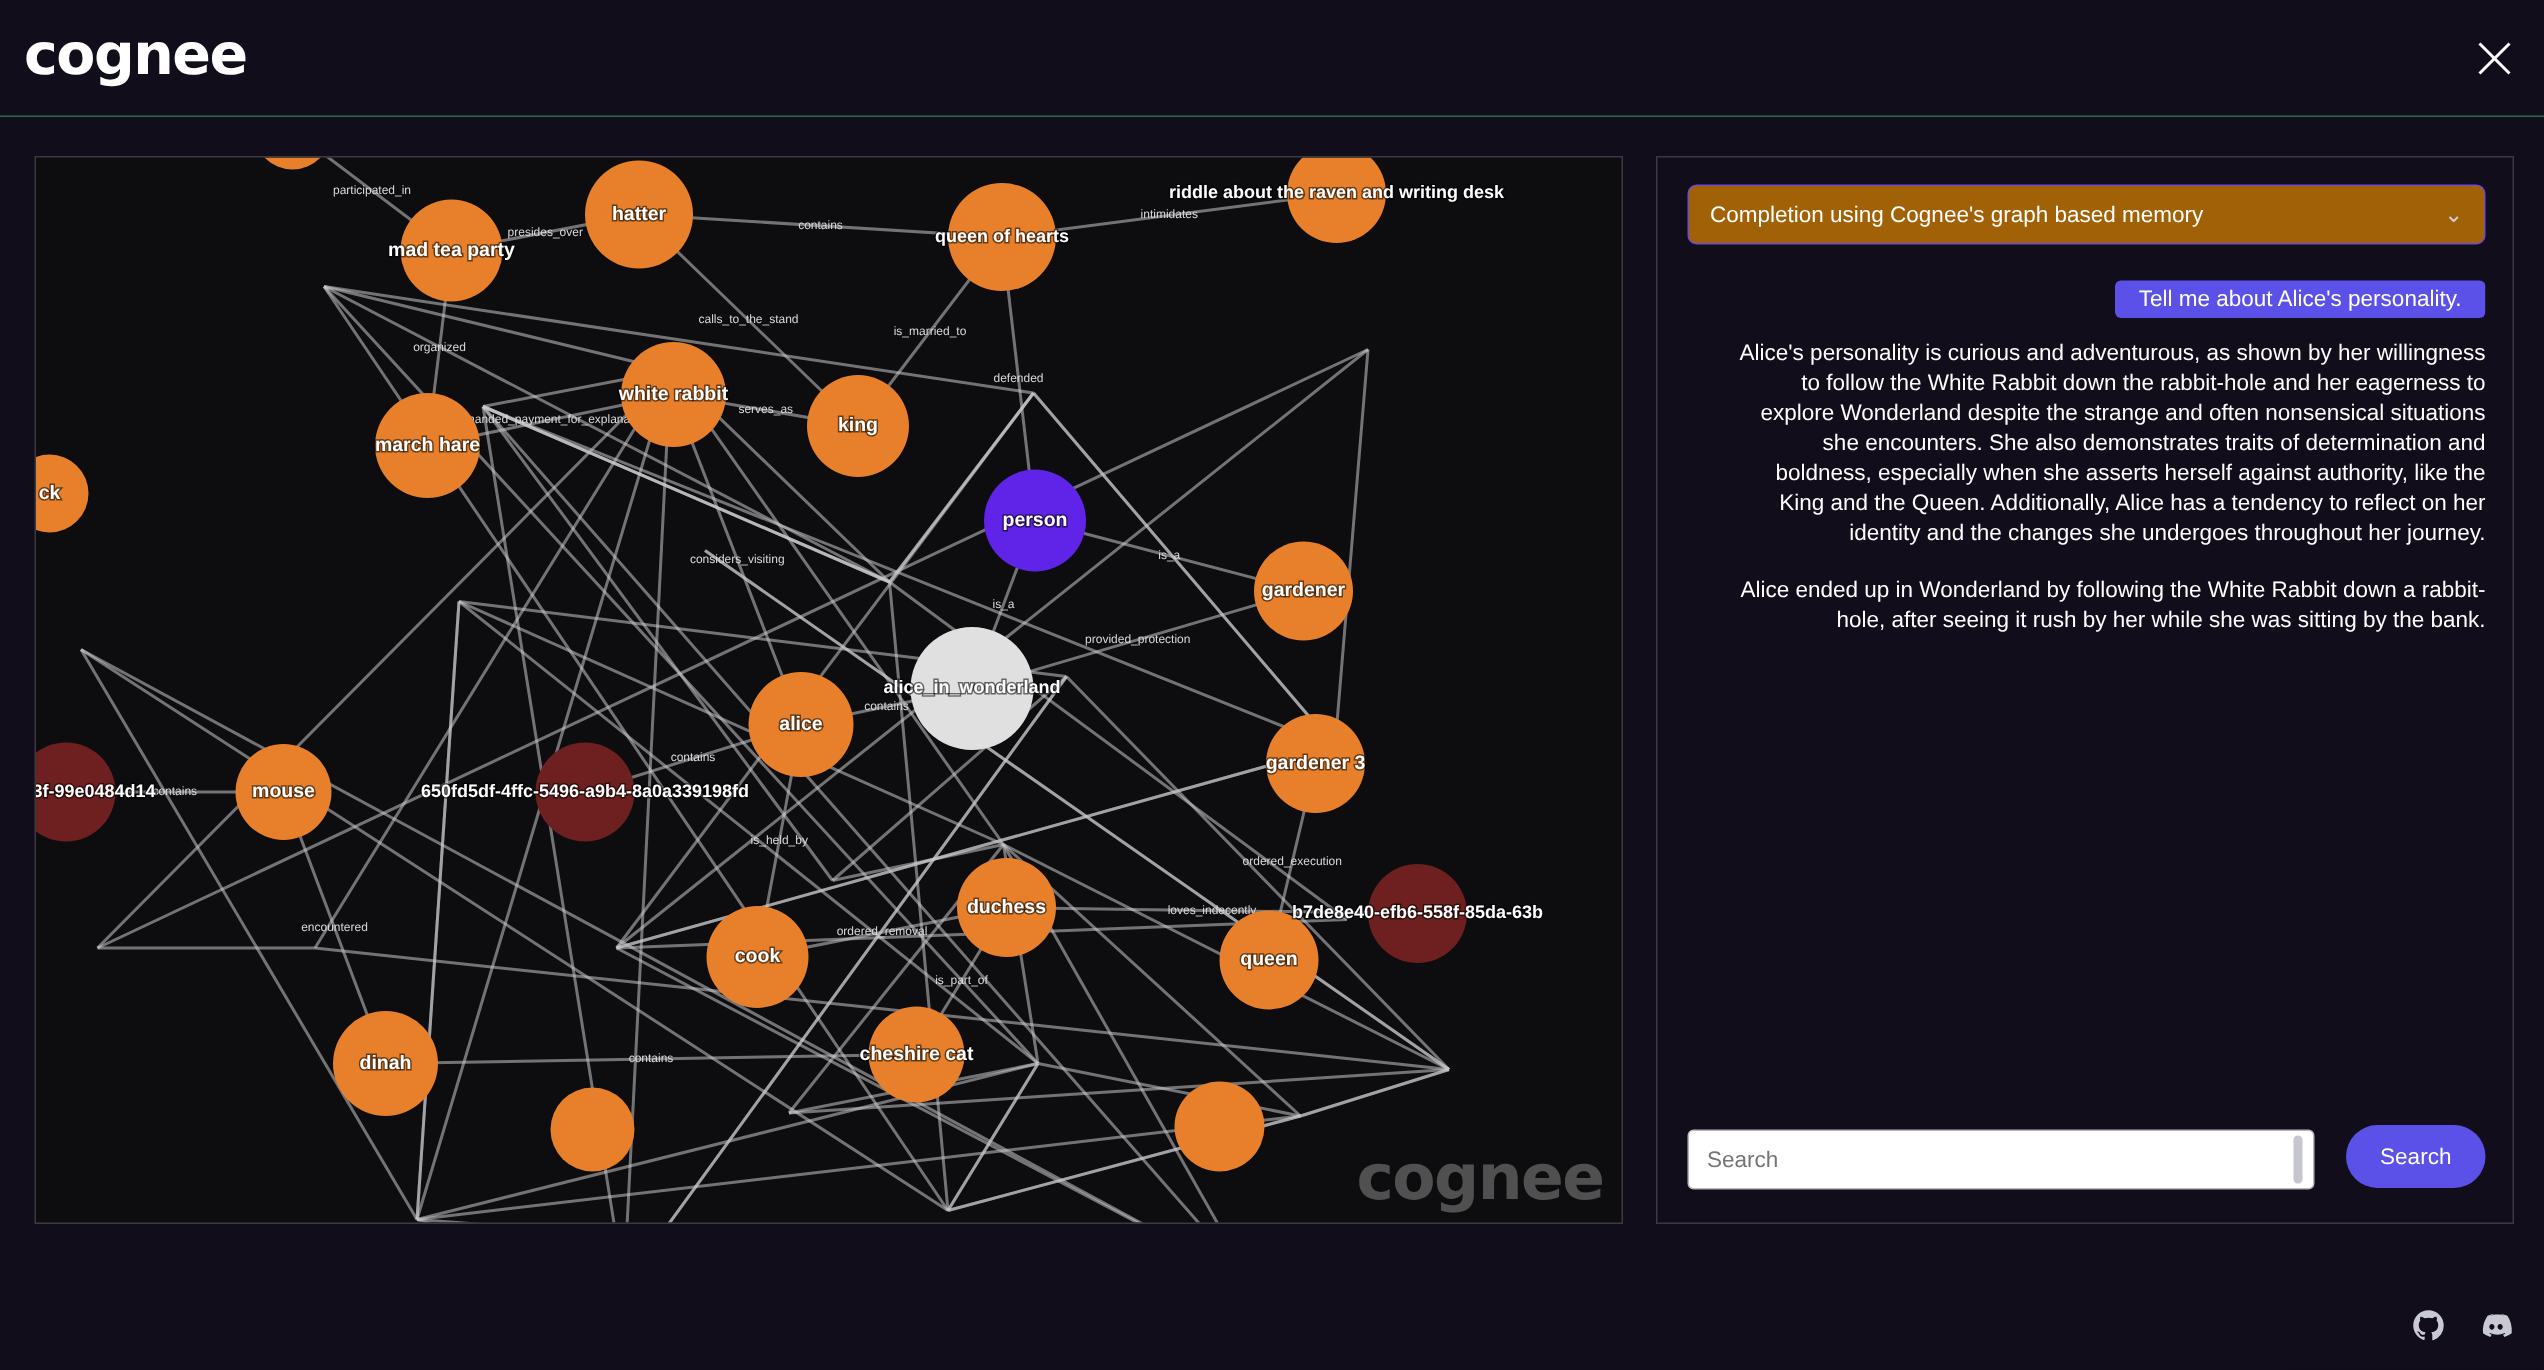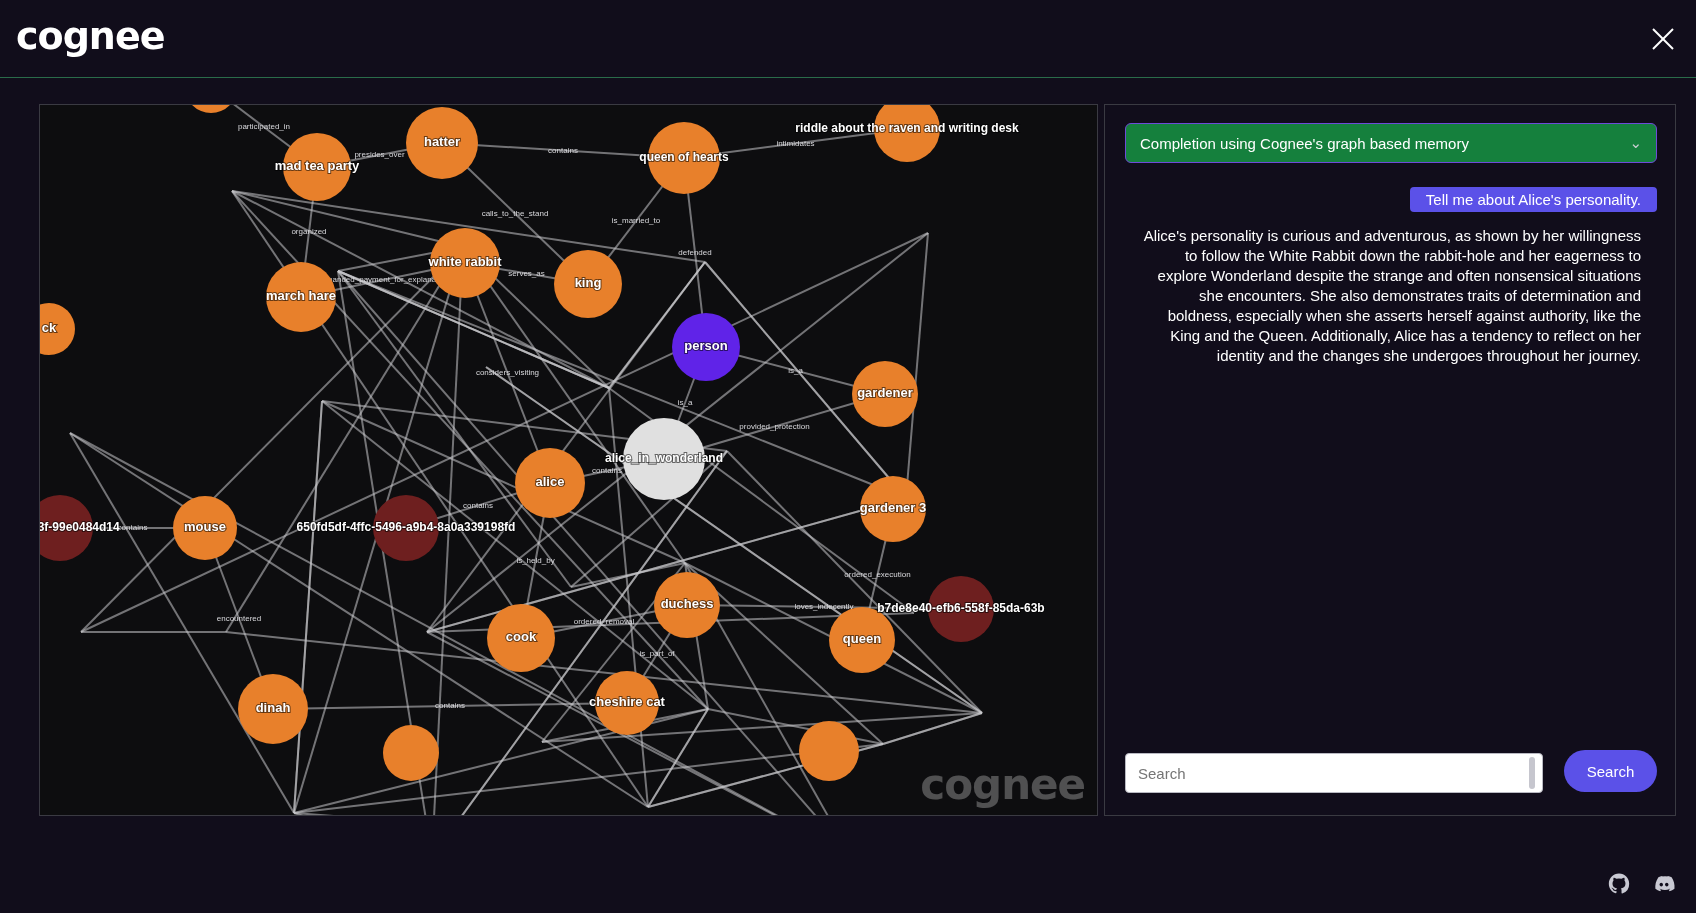--- a/index.html
+++ b/index.html
@@ -43,21 +43,21 @@
     top: 22px;
     width: 34px;
     height: 34px;
     cursor: pointer;
   }
   .close-btn svg { display: block; }
 
   
   .graph-panel {
     position: absolute;
-    left: 39px;
+    left: 23px;
     top: 104px;
     width: 1059px;
     height: 712px;
     background: #0d0d0f;
     border: 1px solid #3a3a42;
     box-sizing: border-box;
     overflow: hidden;
     text-align: center;
   }
   .graph-svg { position: absolute; left: 0; top: 0; }
@@ -102,21 +102,21 @@
     border: 1px solid #3a3a42;
     box-sizing: border-box;
     background: #110d1b;
   }
   .select-box {
     position: absolute;
     left: 20px;
     top: 18px;
     width: 532px;
     height: 40px;
-    background: #15803d;
+    background: #a16207;
     border: 1px solid #6d4bd8;
     border-radius: 6px;
     box-sizing: border-box;
     color: #ffffff;
     font-size: 15px;
     display: flex;
     align-items: center;
     padding: 0 14px;
     cursor: pointer;
     gap: 43px;
@@ -145,21 +145,21 @@
     max-width: 300px;
     text-align: left;
   }
   .msg-assistant {
     clear: both;
     float: right;
     color: #ffffff;
     font-size: 15px;
     line-height: 1.33;
     text-align: right;
-    margin: 14px 16px 4px 0;
+    margin: 14px 0 4px 0;
     max-width: 500px;
   }
 
   .search-row {
     position: absolute;
     left: 20px;
     bottom: 20px;
     width: 532px;
     height: 42px;
   }
@@ -407,20 +407,21 @@
   <div class="chat-panel">
 
     <div class="select-box">
       <span class="sel-label">Completion using Cognee's graph based memory</span>
       <span class="chev">⌄</span>
     </div>
 
     <div class="messages" id="messages">
         <div class="msg-user">Tell me about Alice's personality.</div>
         <div class="msg-assistant">Alice's personality is curious and adventurous, as shown by her willingness to follow the White Rabbit down the rabbit-hole and her eagerness to explore Wonderland despite the strange and often nonsensical situations she encounters. She also demonstrates traits of determination and boldness, especially when she asserts herself against authority, like the King and the Queen. Additionally, Alice has a tendency to reflect on her identity and the changes she undergoes throughout her journey.</div>
+        <div class="msg-assistant">Alice ended up in Wonderland by following the White Rabbit down a rabbit-hole, after seeing it rush by her while she was sitting by the bank.</div>
       </div>
 
     <div class="search-row">
       <input class="search-input" type="text" placeholder="Search" style="">
       <div class="scroll-thumb"></div>
       <button class="search-btn">Search</button>
     </div>
   </div>
 
   <div class="footer-icons">

